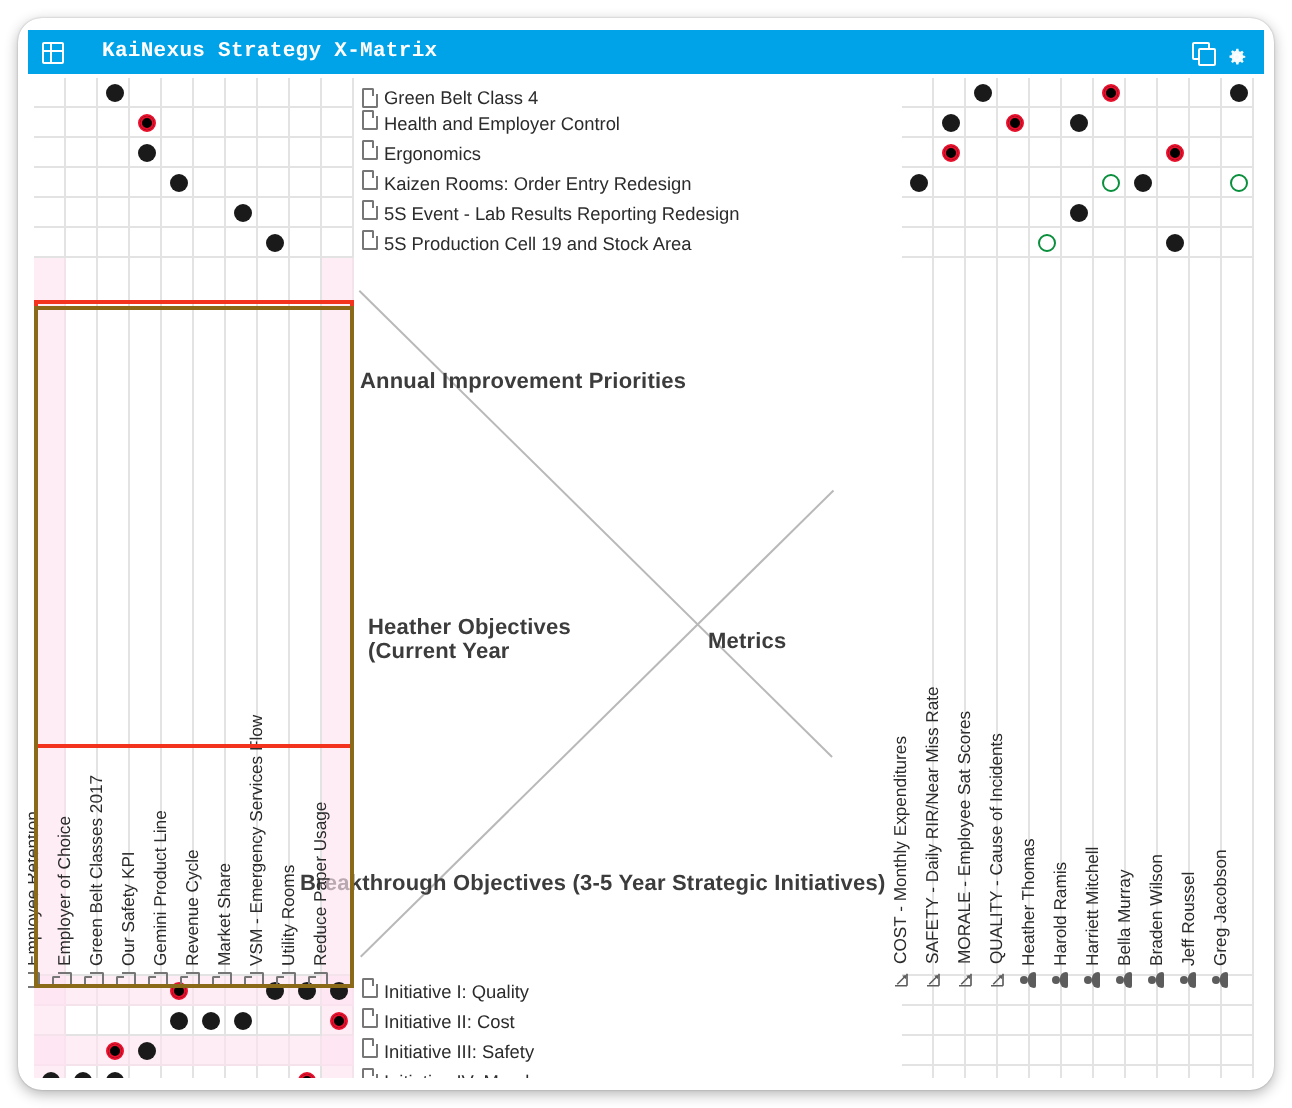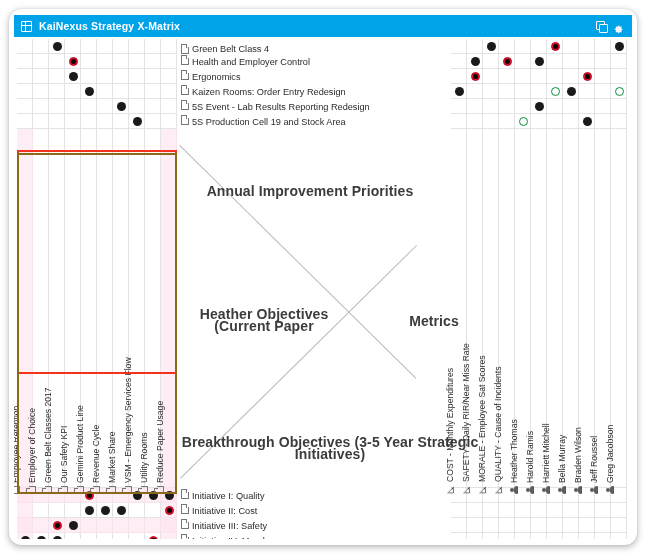--- a/index.html
+++ b/index.html
@@ -39,22 +39,22 @@
     width: 11px; height: 11px; margin-left: 7px;
     border: 1.4px solid #ffffff; border-radius: 1px;
     position: relative; flex: none;
   }
   .tb-grid-icon::before, .tb-grid-icon::after {
     content: ""; position: absolute; background: #ffffff;
   }
   .tb-grid-icon::before { left: 0; right: 0; top: 3px; height: 1.2px; }
   .tb-grid-icon::after  { top: 0; bottom: 0; left: 3px; width: 1.2px; }
   .tb-title {
-    margin-left: 7px; font-size: 10.5px; font-weight: bold;
-    letter-spacing: 0.15px; white-space: nowrap;
+    margin-left: 19px; font-size: 10.5px; font-weight: bold;
+    letter-spacing: 0.15px; white-space: nowrap; font-family: Liberation Mono, monospace;
   }
   .tb-right { margin-left: auto; display: flex; align-items: center; gap: 7px; margin-right: 8px; }
   .icon-copy {
     width: 10px; height: 10px; position: relative; flex: none;
   }
   .icon-copy::before {
     content: ""; position: absolute; left: 0; top: 0;
     width: 7px; height: 7px; border: 1.3px solid #ffffff; border-radius: 1px;
   }
   .icon-copy::after {
@@ -84,21 +84,21 @@
   .dot.half  { background: #000; border: 1.6px solid #e8112d;
                box-shadow: inset 0 0 0 1px #e8112d; }
   .dot.open  { background: #ffffff; border: 1.8px solid #0a8f3c; }
 
   
   .diag { position: absolute; background: #b9b9b9; transform-origin: 0 0; height: 1px; }
 
   
   .qlabel {
     position: absolute; color: #3c3c3c; font-weight: bold;
-    font-size: 14px; text-align: center; line-height: 12px;
+    font-size: 11px; text-align: left; line-height: 12px;
     letter-spacing: .1px;
   }
 
   
   .rowlabel {
     position: absolute; display: flex; align-items: center;
     font-size: 9.2px; color: #2b2b2b; white-space: nowrap;
   }
   .folder {
     width: 8px; height: 7px; margin-right: 3px; flex: none;
@@ -162,21 +162,21 @@
     </div>
 
     <div id="matrix">
 
       <div class="diag" style="left:166px;top:108px;width:332px;transform:rotate(44.6deg);"></div>
       <div class="diag" style="left:166px;top:441px;width:332px;transform:rotate(-44.6deg);"></div>
 
       <div class="qlabel" style="left:166px;top:148px;width:260px;">Annual Improvement Priorities</div>
       <div class="qlabel" style="left:170px;top:271px;width:160px;">
         <div>Heather Objectives</div>
-        <div>(Current Paper</div>
+        <div>(Current Year</div>
       </div>
       <div class="qlabel" style="left:340px;top:278px;width:160px;">Metrics</div>
       <div class="qlabel" style="left:136px;top:399px;width:360px;">Breakthrough Objectives (3-5 Year Strategic Initiatives)</div>
 
       <div class="cellgrid" id="g-topleft">
           <div class="cell" style="left: 3px; top: 2px; width: 16px; height: 15px;"></div>
           <div class="cell" style="left: 19px; top: 2px; width: 16px; height: 15px;"></div>
           <div class="cell" style="left: 35px; top: 2px; width: 16px; height: 15px;"></div>
           <div class="cell" style="left: 51px; top: 2px; width: 16px; height: 15px;"></div>
           <div class="cell" style="left: 67px; top: 2px; width: 16px; height: 15px;"></div>

